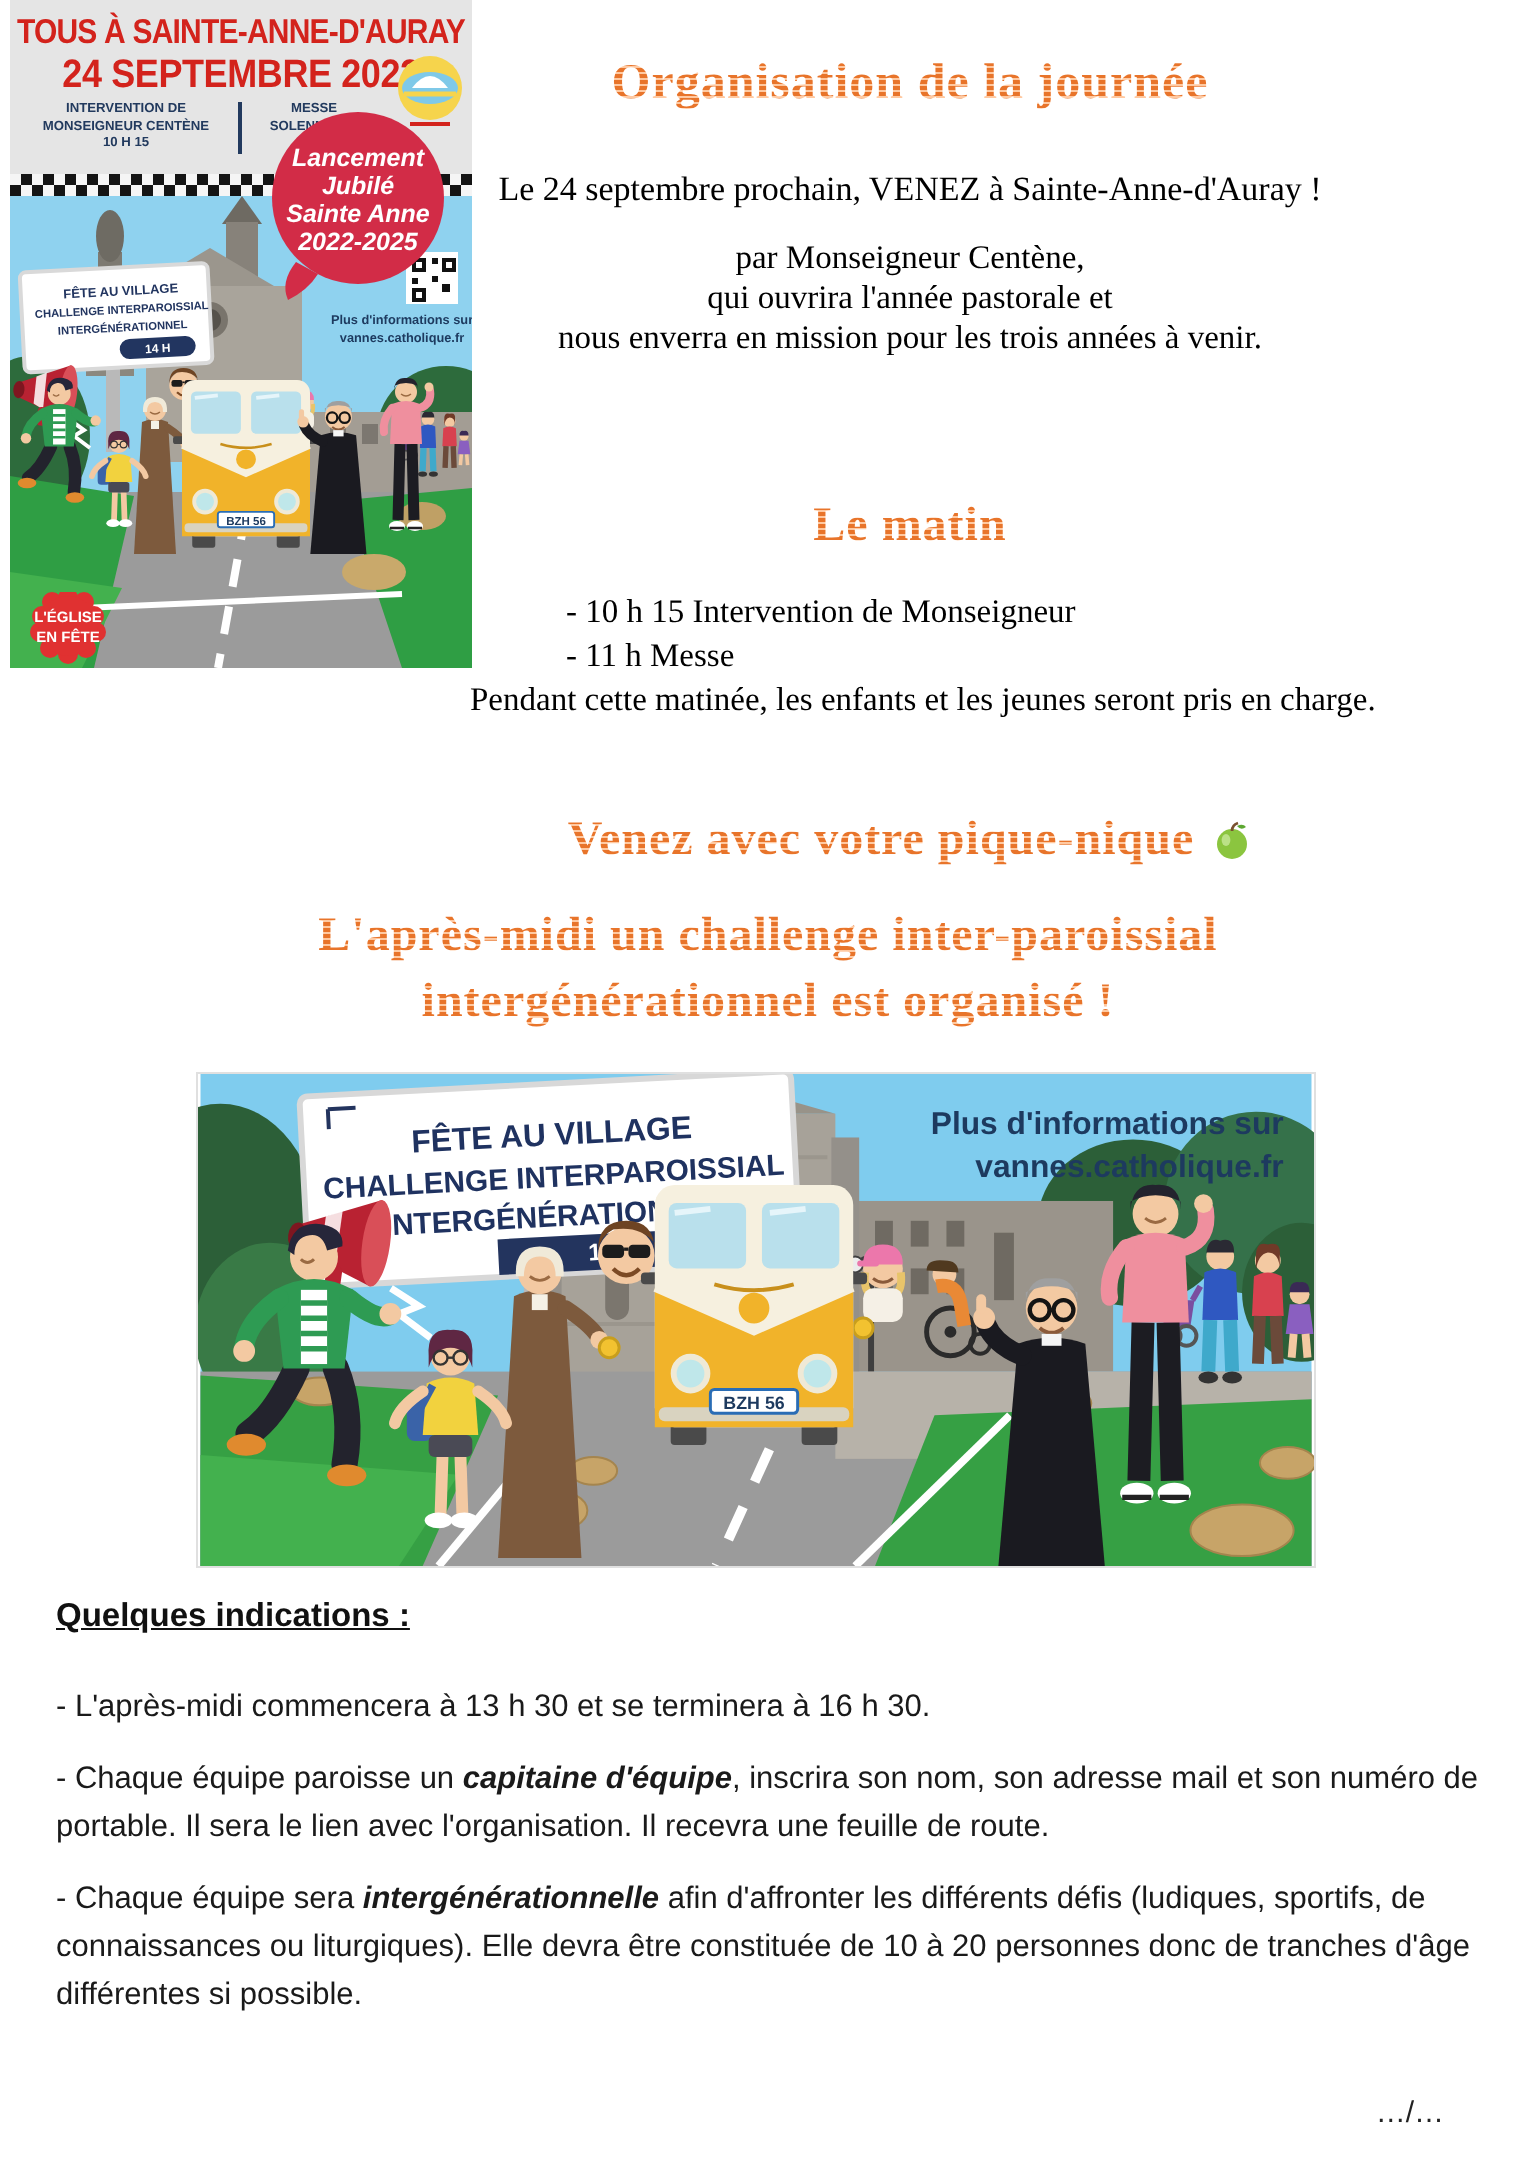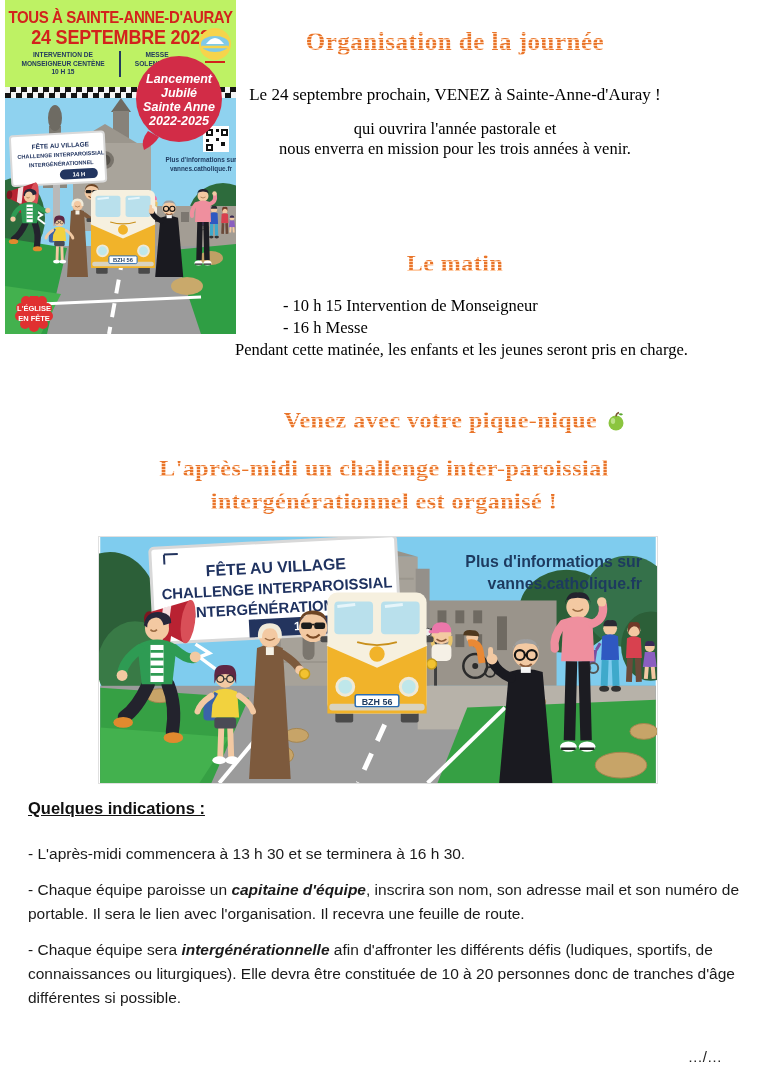--- a/index.html
+++ b/index.html
@@ -1,21 +1,21 @@
 <!DOCTYPE html>
 <html><head>
 <meta charset="utf-8">
 <style>
   * { margin:0; padding:0; box-sizing:border-box; }
   html,body { width:768px; height:1080px; background:#fff; }
   body { position:relative; font-family:"Liberation Serif", serif; overflow:hidden; }
 
   
   .poster { position:absolute; left:5px; top:0; width:231px; height:334px; background:#8fd2ef; }
-  .poster-top { position:absolute; left:0; top:0; width:231px; height:87px; background:#bef264; padding-top:7px; }
+  .poster-top { position:absolute; left:0; top:0; width:231px; height:87px; background:#e5e5e5; padding-top:7px; }
   .poster-title1 { color:#d3231c; font-family:"Liberation Sans", sans-serif; font-weight:bold;
                    font-size:15px; letter-spacing:-0.4px; text-align:center; line-height:19px; transform:scaleY(1.15); }
   .poster-title2 { color:#d3231c; font-family:"Liberation Sans", sans-serif; font-weight:bold;
                    font-size:18px; letter-spacing:-0.2px; text-align:center; line-height:22px; transform:scaleY(1.1); }
   .poster-schedule { display:flex; margin-top:3px; padding-left:8px; font-family:"Liberation Sans", sans-serif; }
   .sched-col { font-size:6.6px; font-weight:bold; color:#223a5e; text-align:center; line-height:8.5px; }
   .sched-col.left  { width:100px; }
   .sched-col.right { width:60px; }
   .sched-divider { width:2px; background:#223a5e; height:26px; margin:0 6px; }
   .diocese-logo { position:absolute; right:2px; top:26px; }
@@ -333,29 +333,30 @@
         <text x="22" y="25" font-size="7.5" font-weight="bold" fill="#fff" text-anchor="middle">EN FÊTE</text>
       </svg>
     </div>
   </div>
 
   <div class="fancy h-main">Organisation de la journée</div>
 
   <div class="intro">Le 24 septembre prochain, VENEZ à Sainte-Anne-d'Auray !</div>
 
   <div class="invite">
+    <div>par Monseigneur Centène,</div>
     <div>qui ouvrira l'année pastorale et</div>
     <div>nous enverra en mission pour les trois années à venir.</div>
   </div>
 
   <div class="fancy h-matin">Le matin</div>
 
   <div class="m-list">
     <div>- 10 h 15 Intervention de Monseigneur</div>
-    <div>- 16 h Messe</div>
+    <div>- 11 h Messe</div>
   </div>
 
   <div class="m-note">Pendant cette matinée, les enfants et les jeunes seront pris en charge.</div>
 
   <div class="fancy h-picnic">
     <span>Venez avec votre pique-nique</span><span class="apple"><svg width="20" height="20" viewBox="0 0 20 20">
       <circle cx="10" cy="12" r="7.5" fill="#8bc53f"></circle>
       <ellipse cx="7" cy="10" rx="2.2" ry="3" fill="#c7e79a" opacity="0.8"></ellipse>
       <path d="M10,5.5 Q10,2.5 13,1.5" stroke="#7a5230" stroke-width="1.4" fill="none"></path>
       <path d="M12.5,3 Q15.5,1.5 17,3.5 Q14.5,5.5 12.5,3 Z" fill="#5da832"></path>

